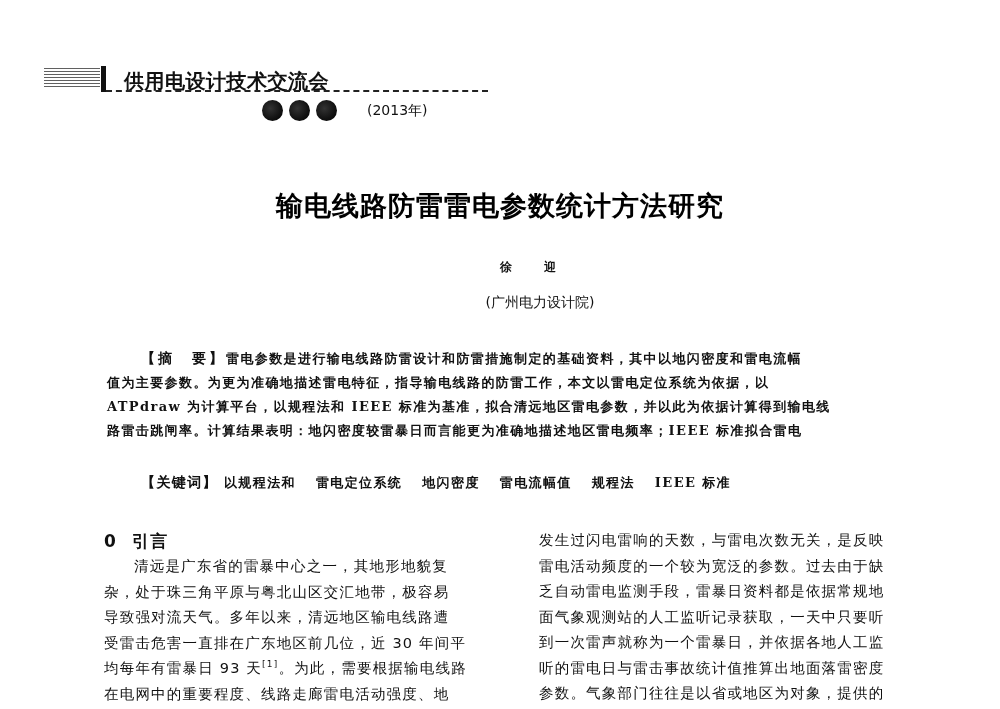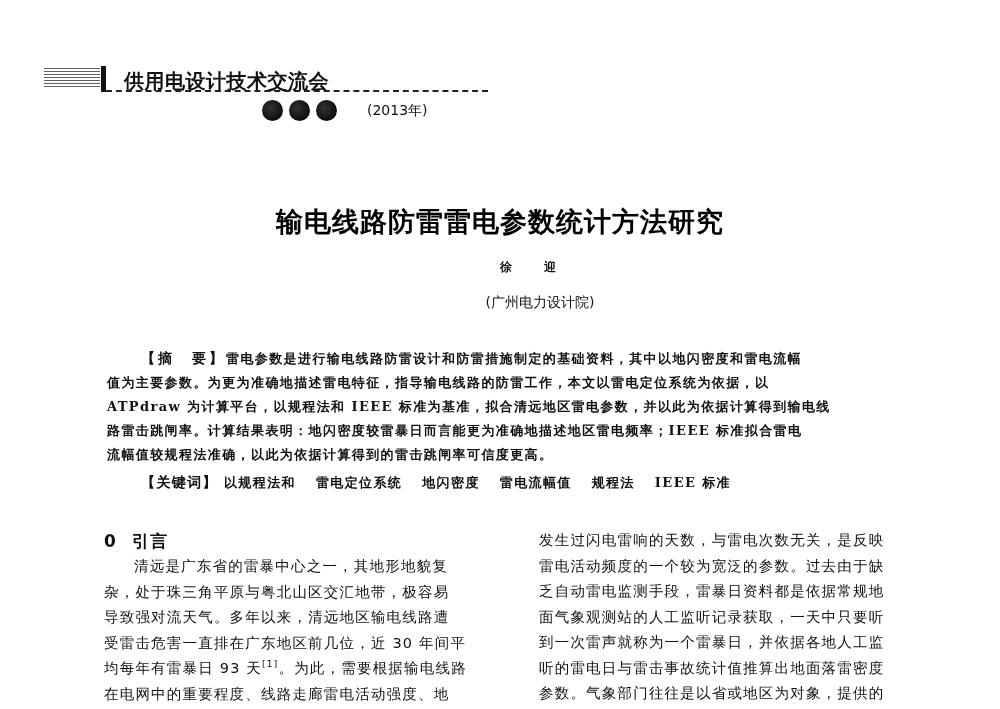--- a/index.html
+++ b/index.html
@@ -74,21 +74,21 @@
       left: 323px;
       top: 36px;
       font-family: "DejaVu Sans", "Liberation Sans", sans-serif;
       font-size: 14px;
       color: #111;
     }
     .title {
       position: absolute;
       left: 0;
       width: 1000px;
-      top: 204px;
+      top: 188px;
       text-align: center;
       font-family: "DejaVu Serif", "Liberation Serif", serif;
       font-weight: bold;
       font-size: 27px;
       letter-spacing: 1px;
       color: #000;
     }
     .author {
       position: absolute;
       left: 0;
@@ -216,21 +216,20 @@
 
 <div class="title">输电线路防雷雷电参数统计方法研究</div>
 <div class="author">徐 迎</div>
 <div class="affil">(广州电力设计院)</div>
 
 <div class="abstract">
   <span class="para-line"><span class="indent"></span><span class="label">【摘　要】</span><span>雷电参数是进行输电线路防雷设计和防雷措施制定的基础资料，其中以地闪密度和雷电流幅</span></span>
   <span class="para-line">值为主要参数。为更为准确地描述雷电特征，指导输电线路的防雷工作，本文以雷电定位系统为依据，以</span>
   <span class="para-line">ATPdraw 为计算平台，以规程法和 IEEE 标准为基准，拟合清远地区雷电参数，并以此为依据计算得到输电线</span>
   <span class="para-line">路雷击跳闸率。计算结果表明：地闪密度较雷暴日而言能更为准确地描述地区雷电频率；IEEE 标准拟合雷电</span>
-  <span class="para-line">流幅值较规程法准确，以此为依据计算得到的雷击跳闸率可信度更高。</span>
 </div>
 
 <div class="keywords">
   <span class="indent"></span><span class="label">【关键词】</span>
   <span class="kw">以规程法和</span>
   <span class="kw">雷电定位系统</span>
   <span class="kw">地闪密度</span>
   <span class="kw">雷电流幅值</span>
   <span class="kw">规程法</span>
   <span class="kw">IEEE 标准</span>

